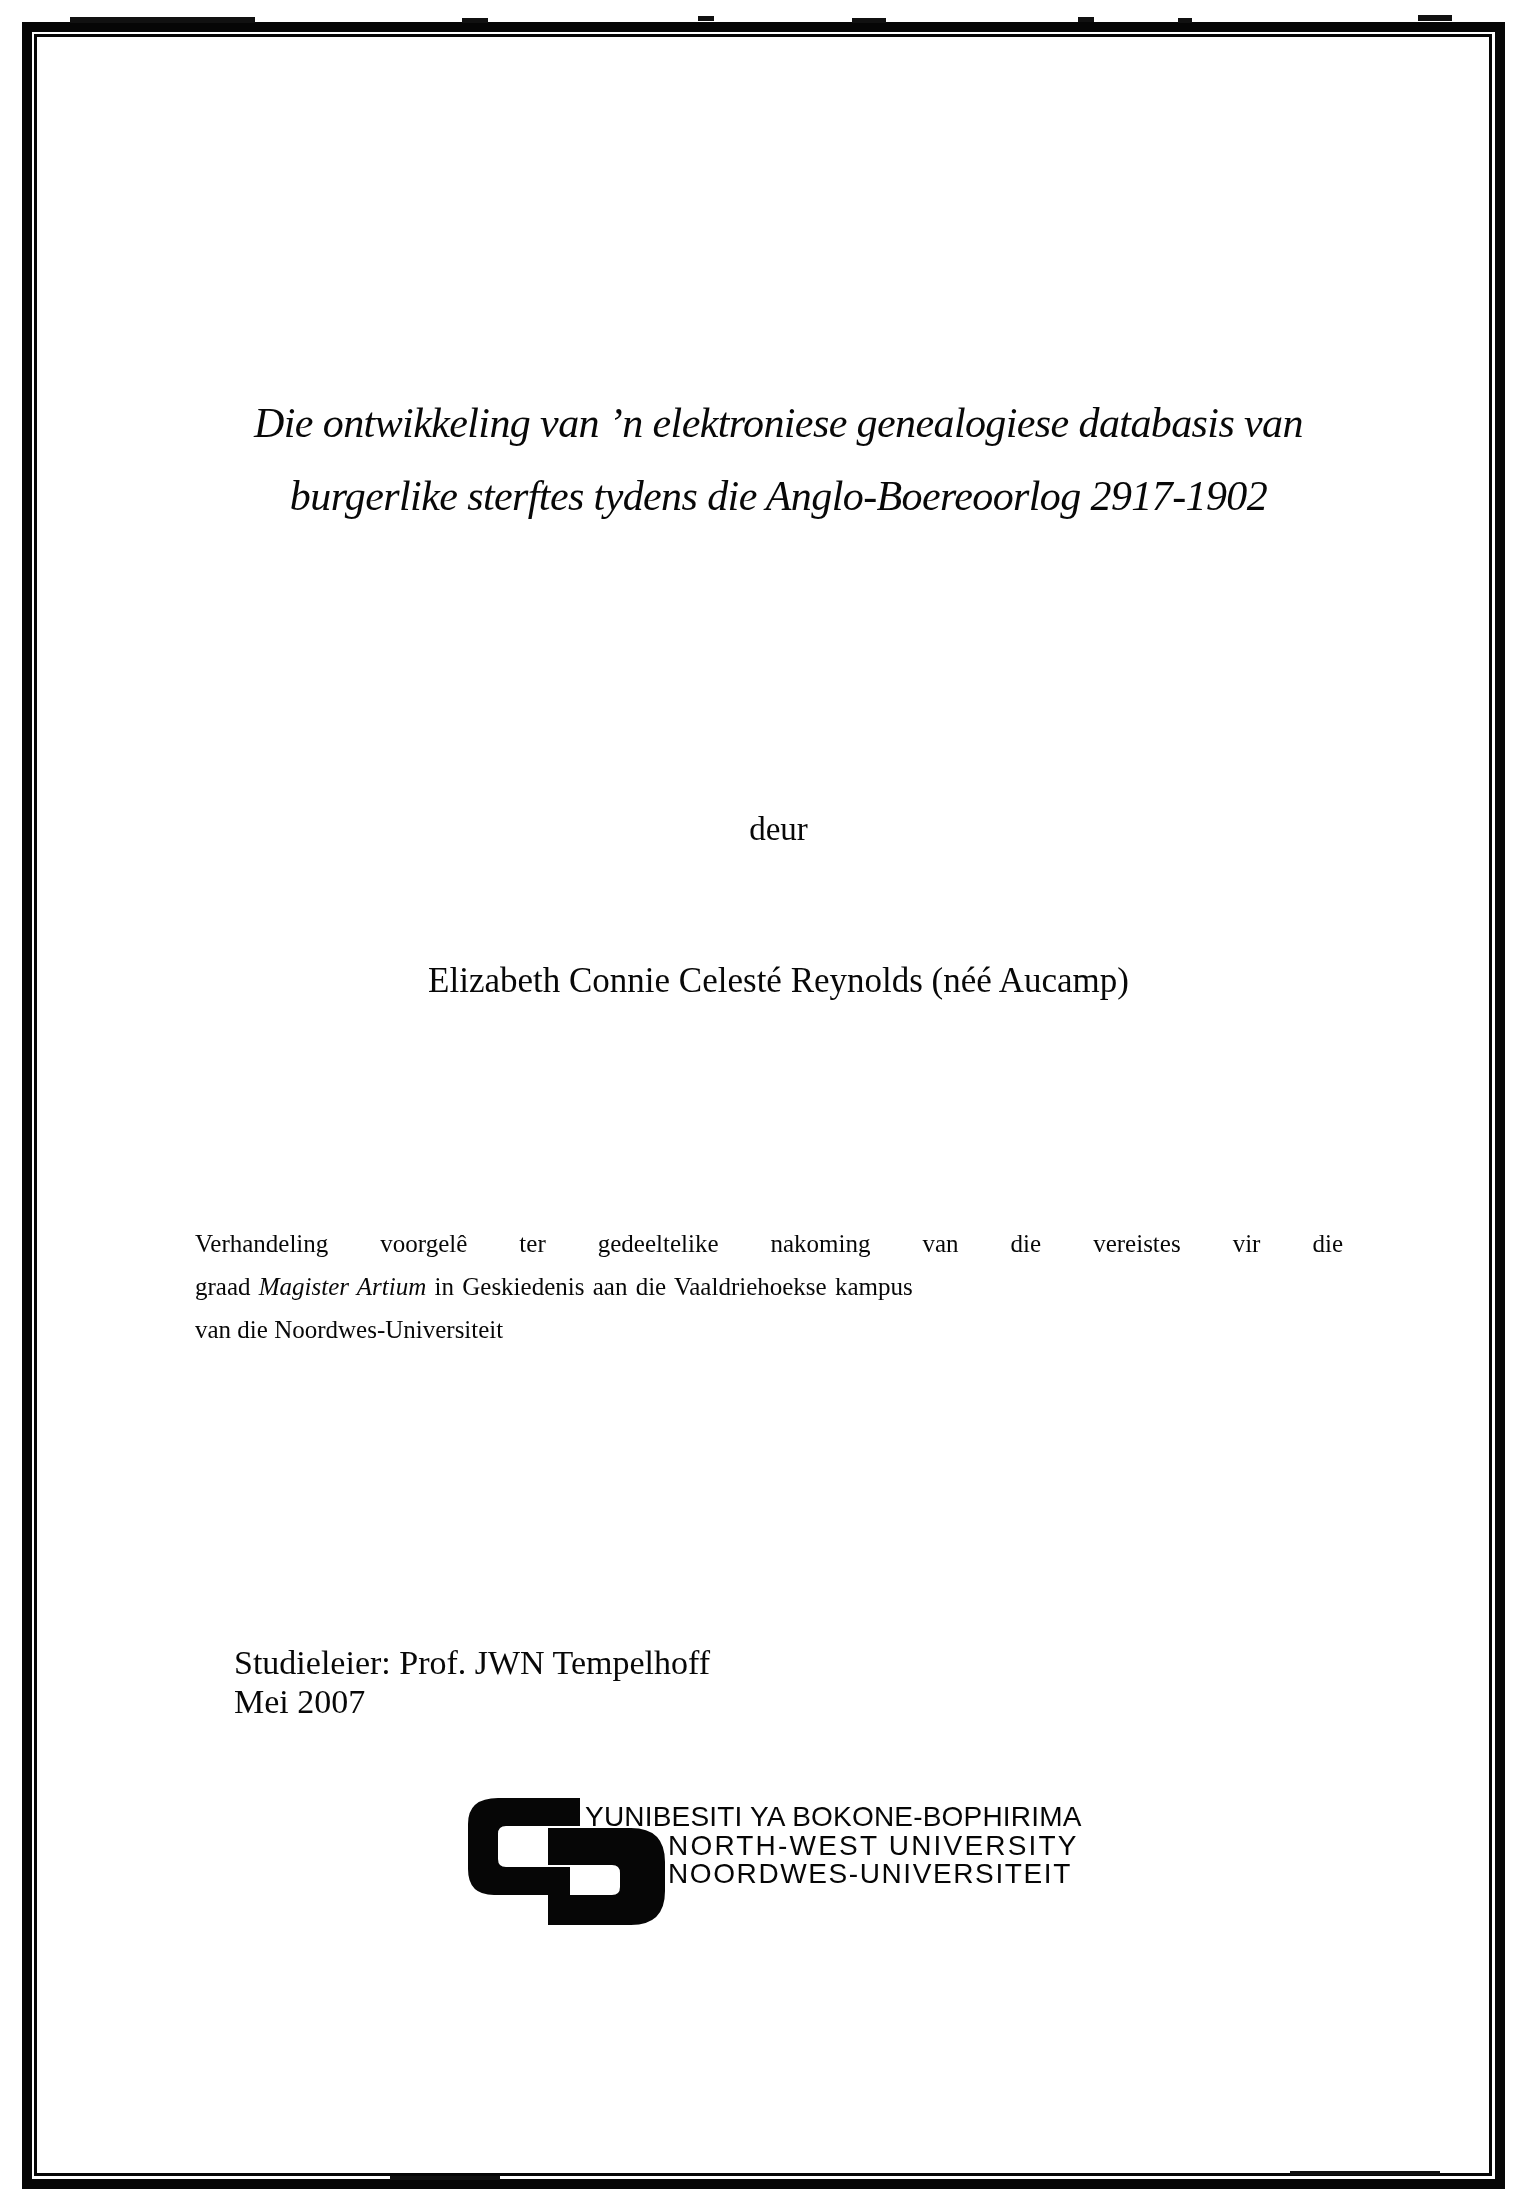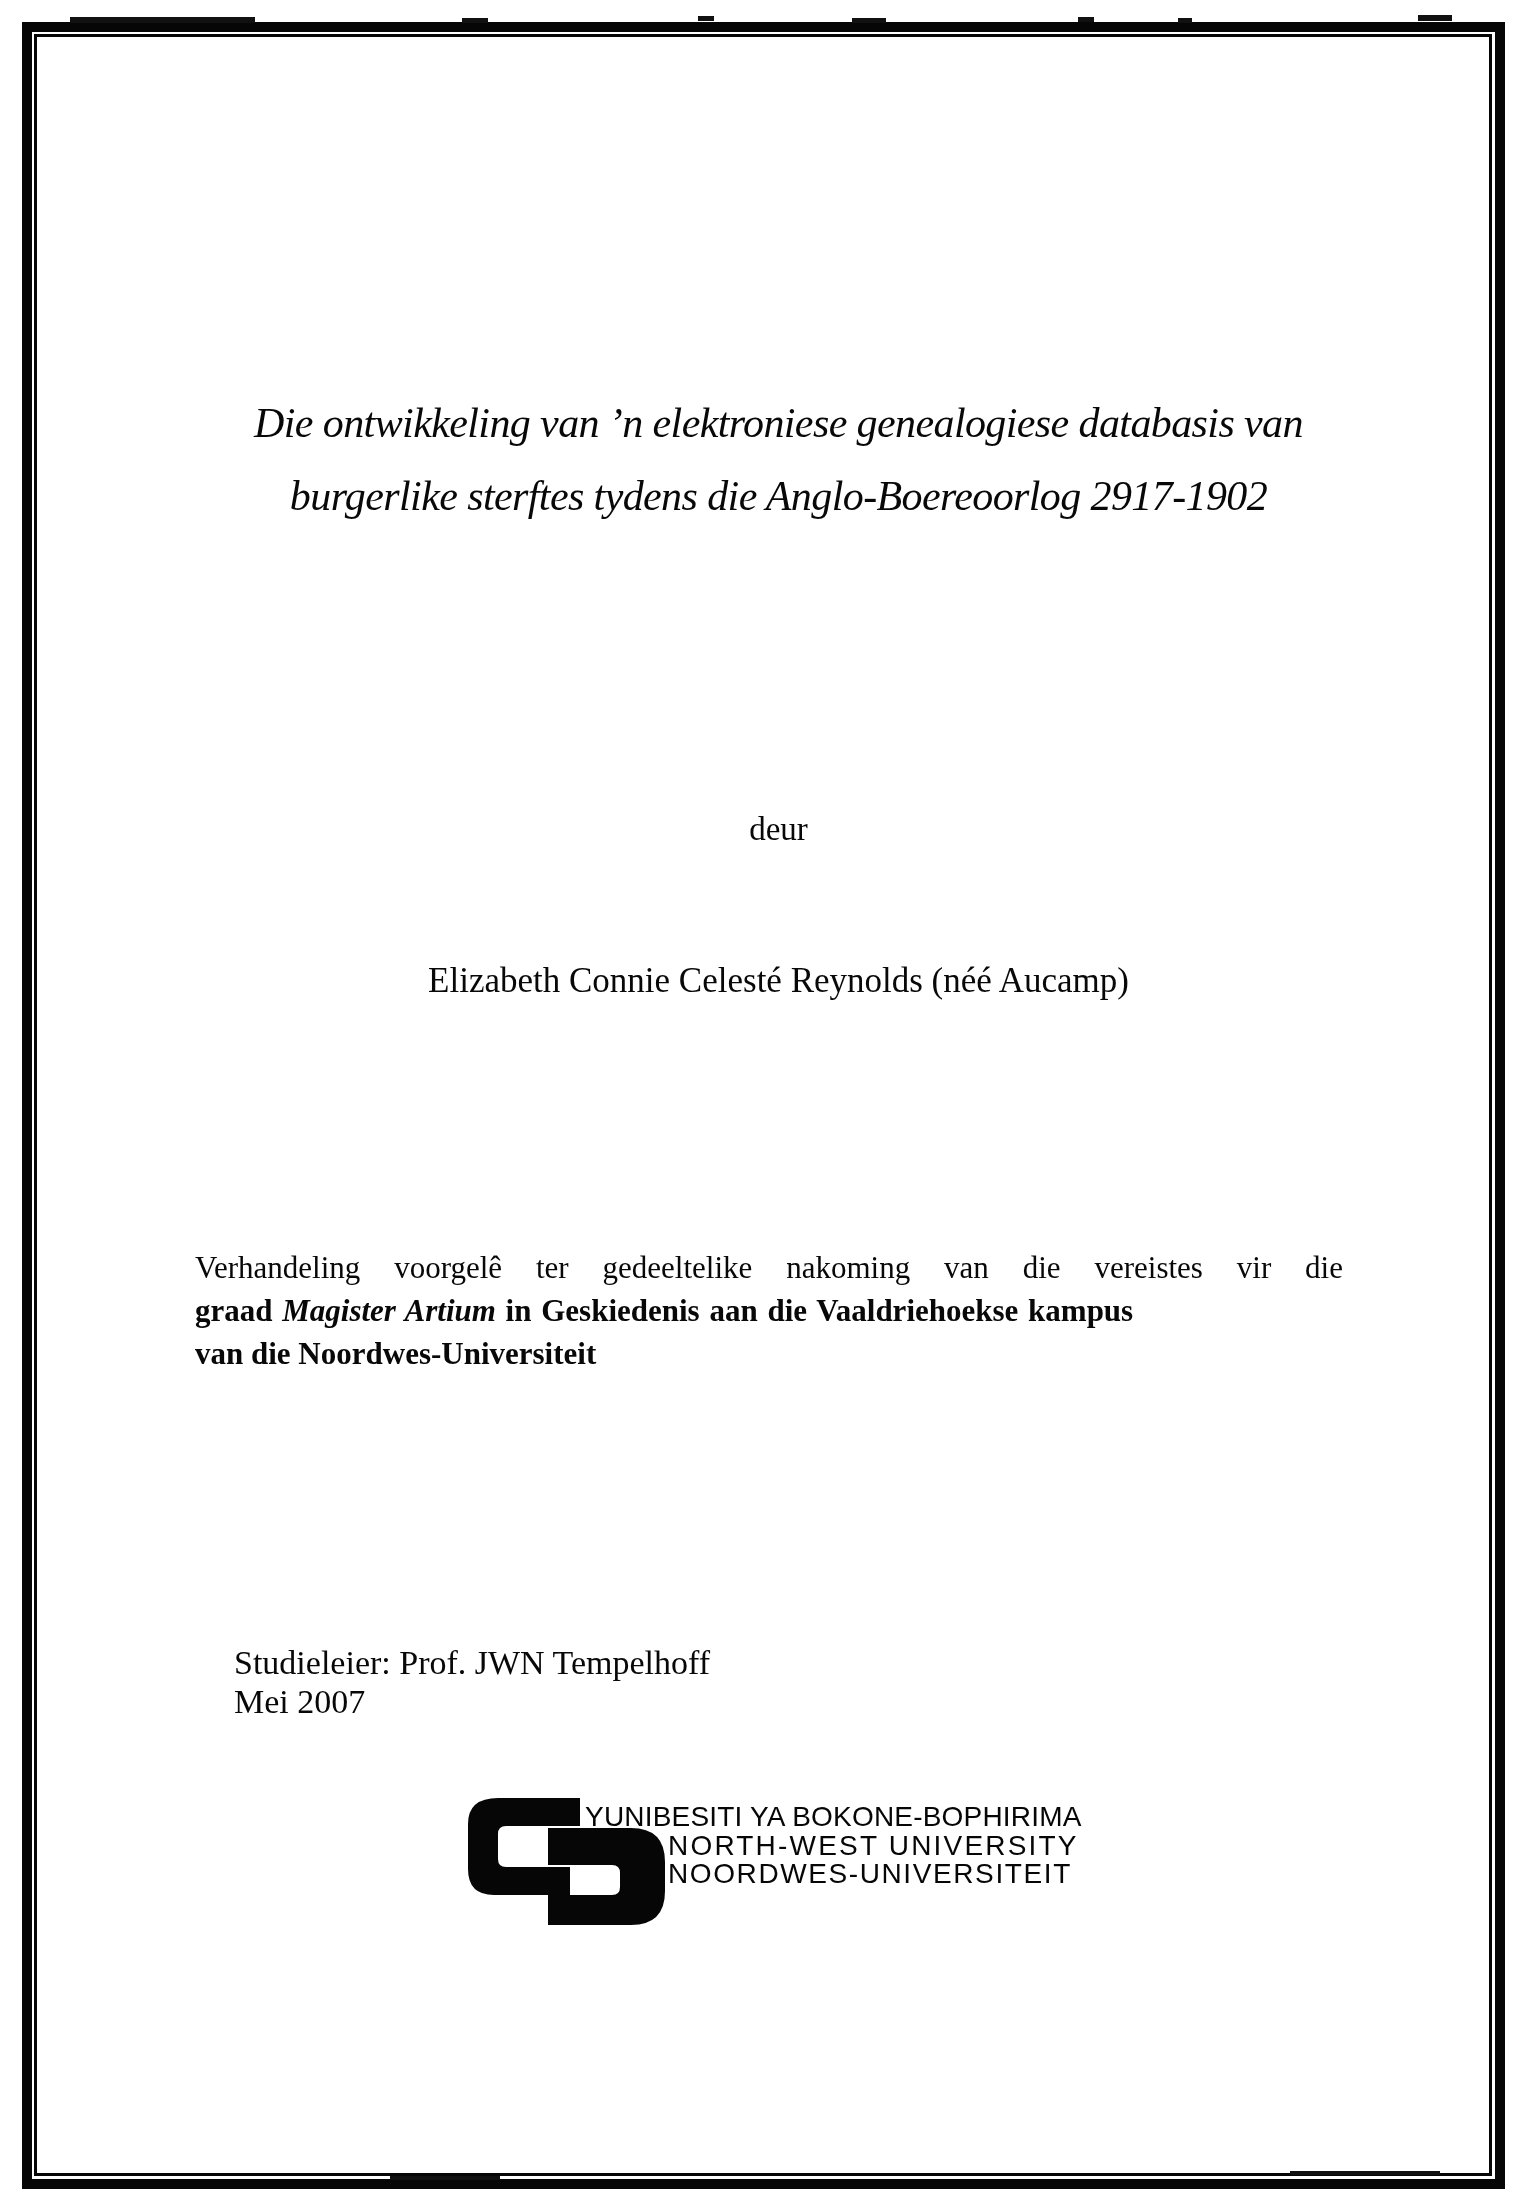--- a/index.html
+++ b/index.html
@@ -30,24 +30,24 @@
   .a9{left:1290px;top:2171px;width:150px;height:4px;}
 
   .center-band{position:absolute;left:190px;right:160px;text-align:center;}
   .title-band{top:387px;font-size:42px;line-height:73px;letter-spacing:-0.6px;}
   .title-line{white-space:nowrap;font-style:italic;}
   .byline-band{top:809px;font-size:33px;line-height:40px;}
   .author-band{top:960px;font-size:35px;line-height:42px;white-space:nowrap;}
 
   .statement{
     position:absolute;left:195px;top:1222px;width:1148px;
-    font-size:31px;line-height:43px;margin-top:24px;
+    font-size:25px;line-height:43px;
   }
   .statement .just{text-align:justify;text-align-last:justify;}
-  .statement .ln{white-space:nowrap;font-weight:bold;}
+  .statement .ln{white-space:nowrap;}
   .statement .wide{word-spacing:2px;}
   .italic{font-style:italic;}
 
   .supervisor-block{
     position:absolute;left:190px;top:1643px;
     font-size:34px;line-height:39px;white-space:nowrap;margin-left:44px;
   }
 
   .logo{position:absolute;left:468px;top:1798px;width:620px;height:135px;}
   .logo-mark{position:absolute;left:0;top:0;width:197px;height:127px;}

